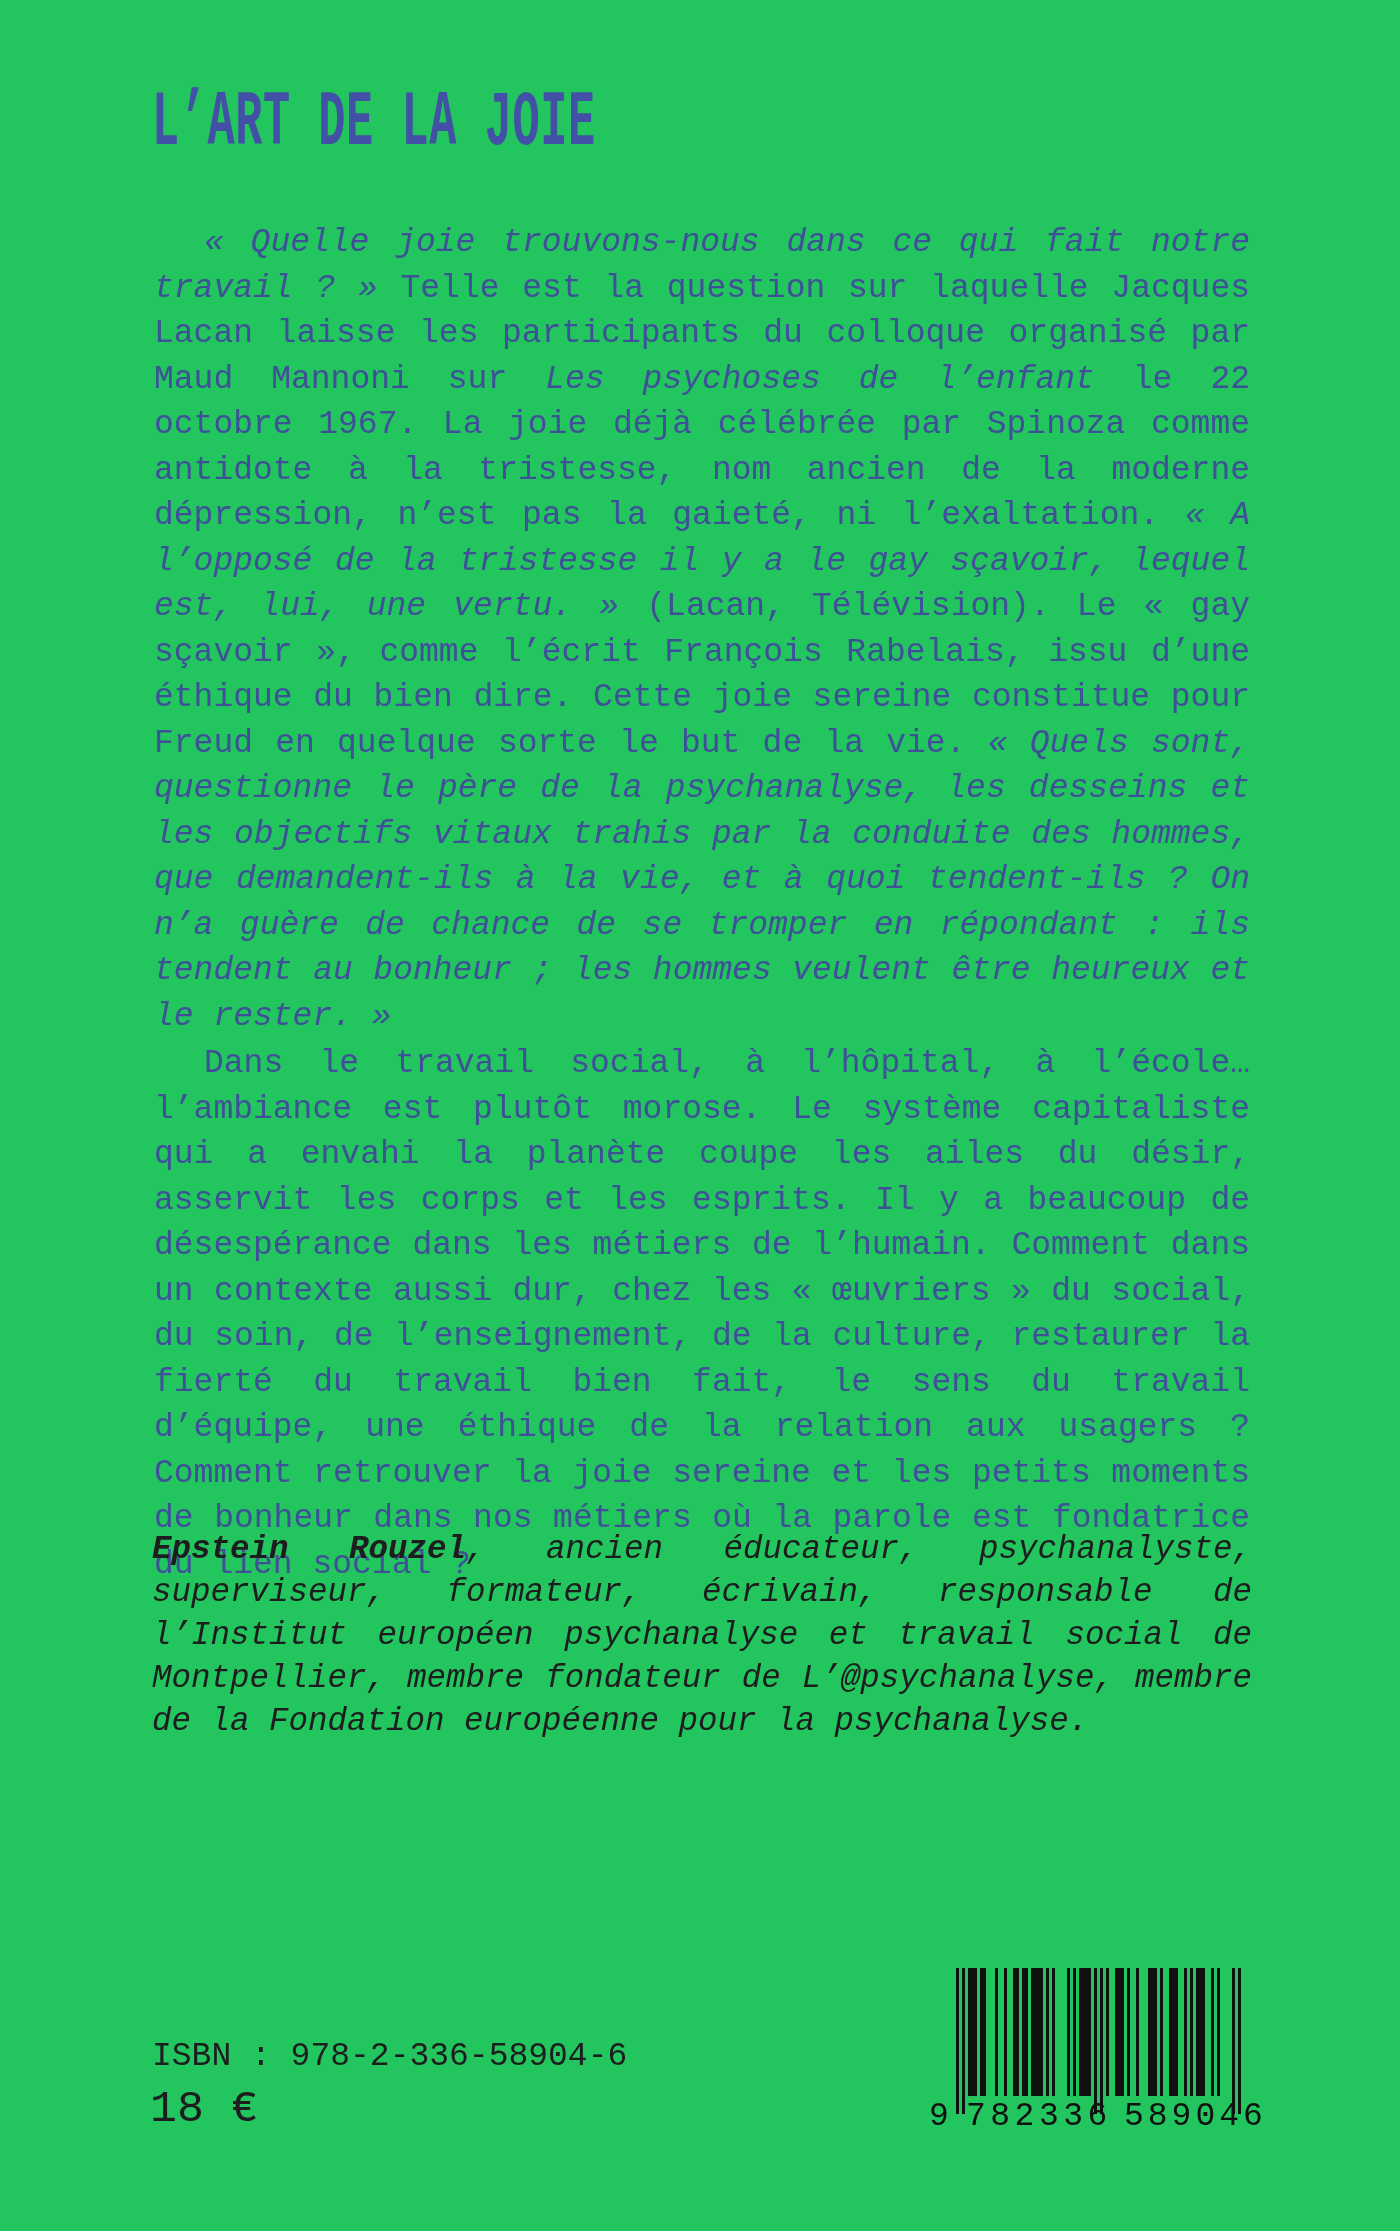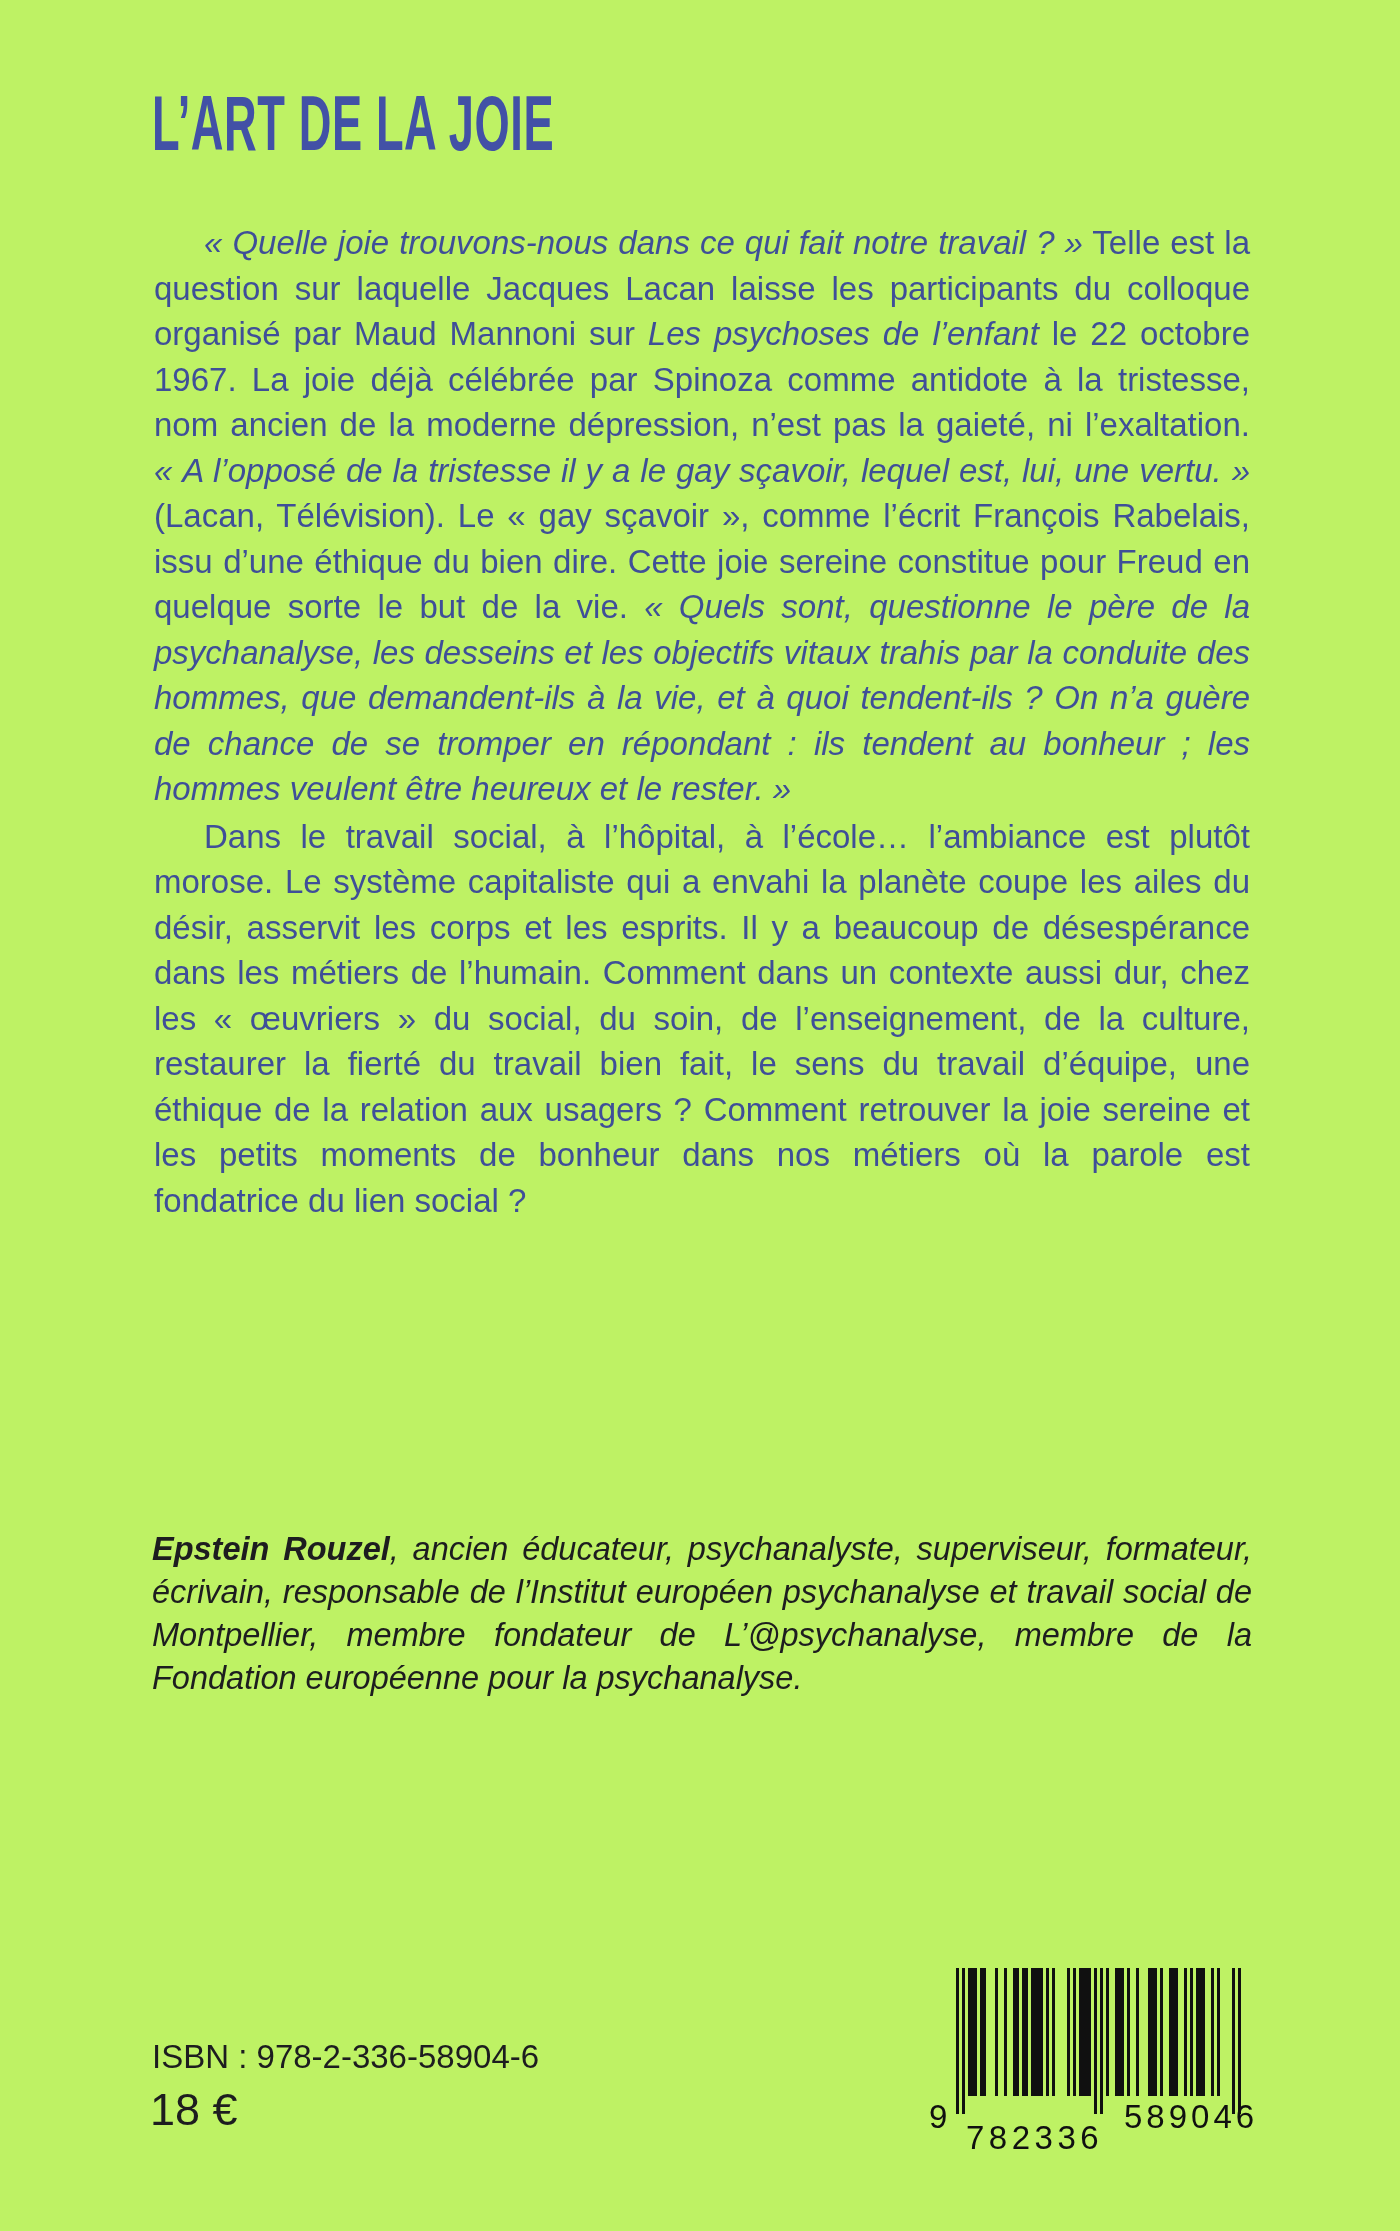--- a/index.html
+++ b/index.html
@@ -1,18 +1,18 @@
 <!DOCTYPE html>
 <html><head>
 <meta charset="utf-8">
 <style>
   html,body{margin:0;padding:0;background:#ffffff;}
   .page{
-    position:relative;width:1400px;height:2231px;background:#bef264;
-    font-family:Liberation Sans, sans-serif;overflow:hidden;
+    position:relative;width:1400px;height:2231px;background:#22c55e;
+    font-family:Liberation Mono, monospace;overflow:hidden;
   }
   .title{
     position:absolute;left:152px;top:84px;margin:0;
     font-size:78px;line-height:1;font-weight:700;color:#4251a6;
     transform:scaleX(0.58);transform-origin:left top;
     white-space:nowrap;letter-spacing:1px;
   }
   .synopsis{
     position:absolute;left:152px;top:218px;width:1100px;
     color:#3f4f98;font-size:33px;line-height:45.5px;text-align:justify;
@@ -28,21 +28,21 @@
   .contrib{top:1750px;}
   .isbn{position:absolute;left:152px;top:2038px;color:#1d1d1f;font-size:33px;}
   .price{position:absolute;left:150px;top:2084px;color:#1d1d1f;font-size:45px;}
   .barcode{position:absolute;left:956px;top:1968px;width:285px;height:180px;}
   .bars{display:flex;align-items:flex-start;height:146px;}
   .module{width:3px;height:128px;}
   .module.dark{background:#101010;}
   .module.dark.guard{height:146px;}
   .bc-digits{position:absolute;top:130px;left:0;width:100%;height:45px;color:#101010;font-size:33px;}
   .d-lead{position:absolute;left:-27px;top:0;}
-  .d-left{position:absolute;left:10px;top:0;letter-spacing:4.5px;margin-top:21px;}
+  .d-left{position:absolute;left:10px;top:0;letter-spacing:4.5px;}
   .d-right{position:absolute;left:168px;top:0;letter-spacing:4px;}
 </style>
 </head>
 <body>
 
 <div class="page">
 
   <h1 class="title">L’ART DE LA JOIE</h1>
 
   <div class="synopsis">

